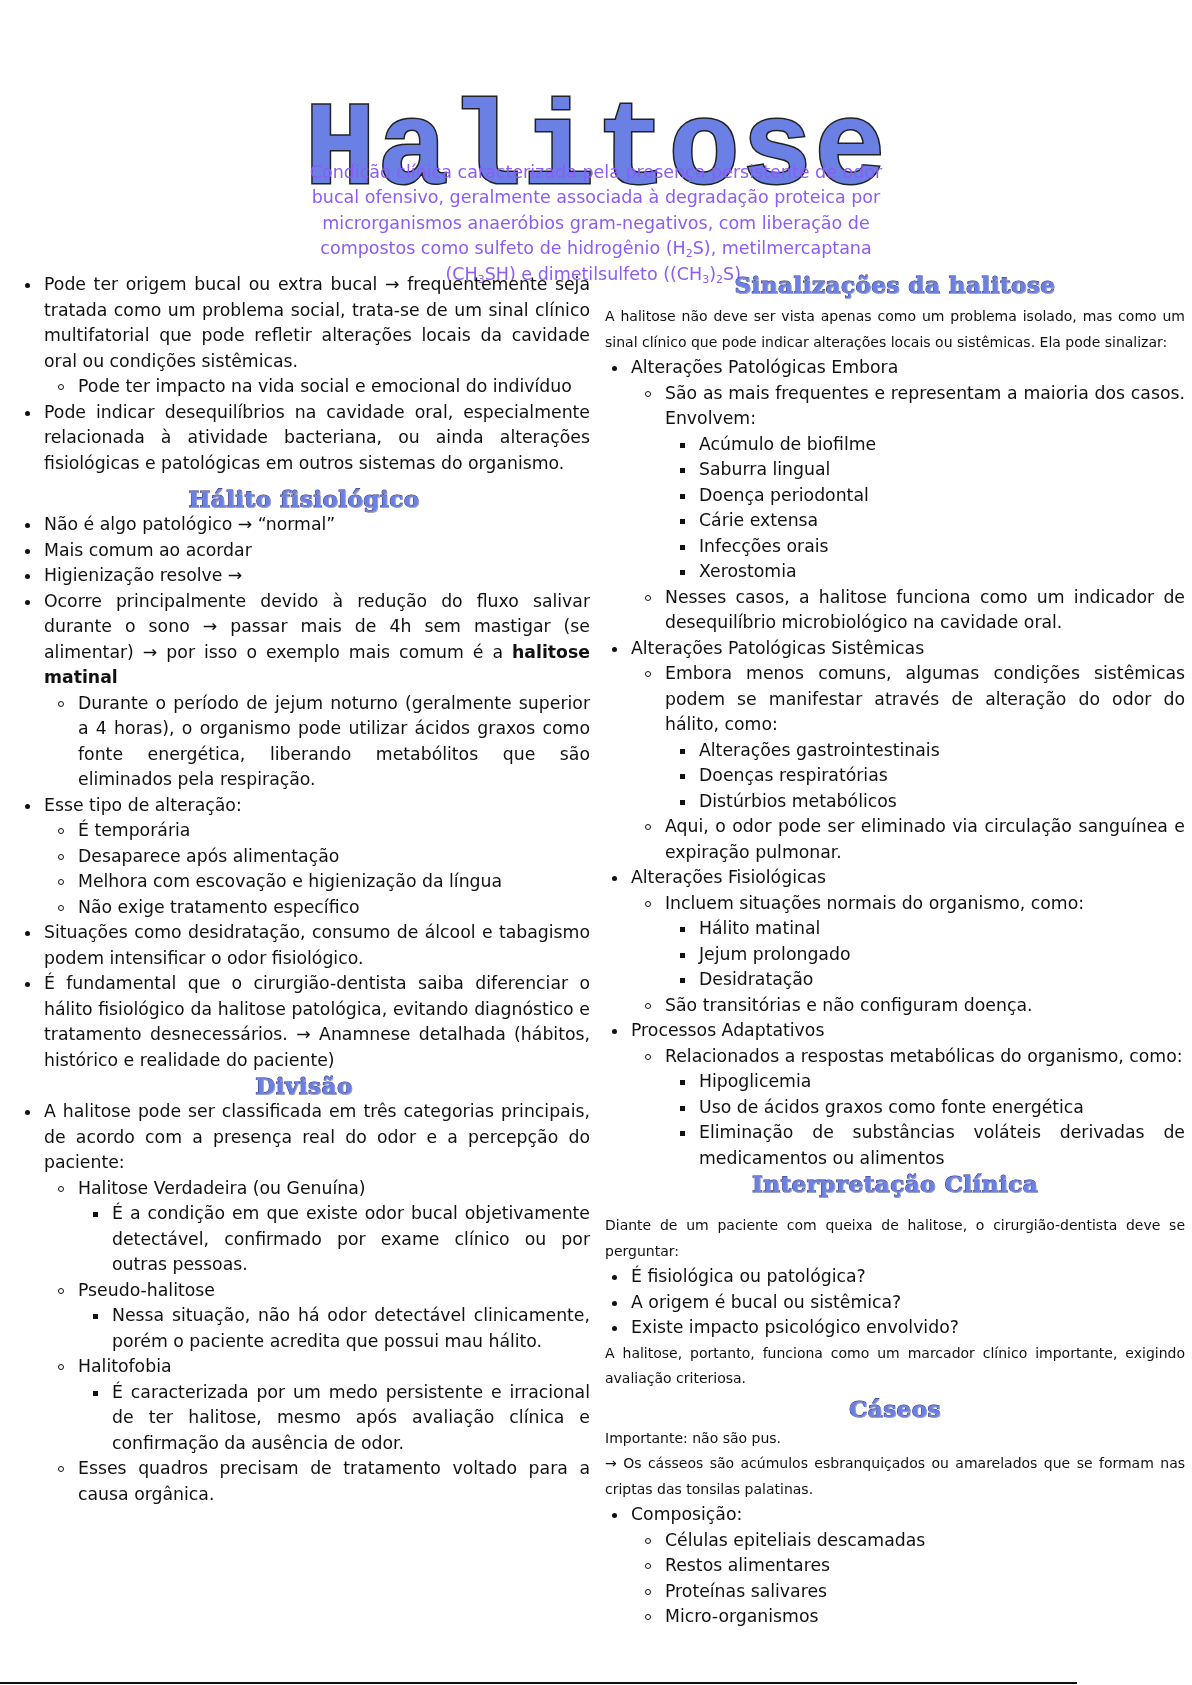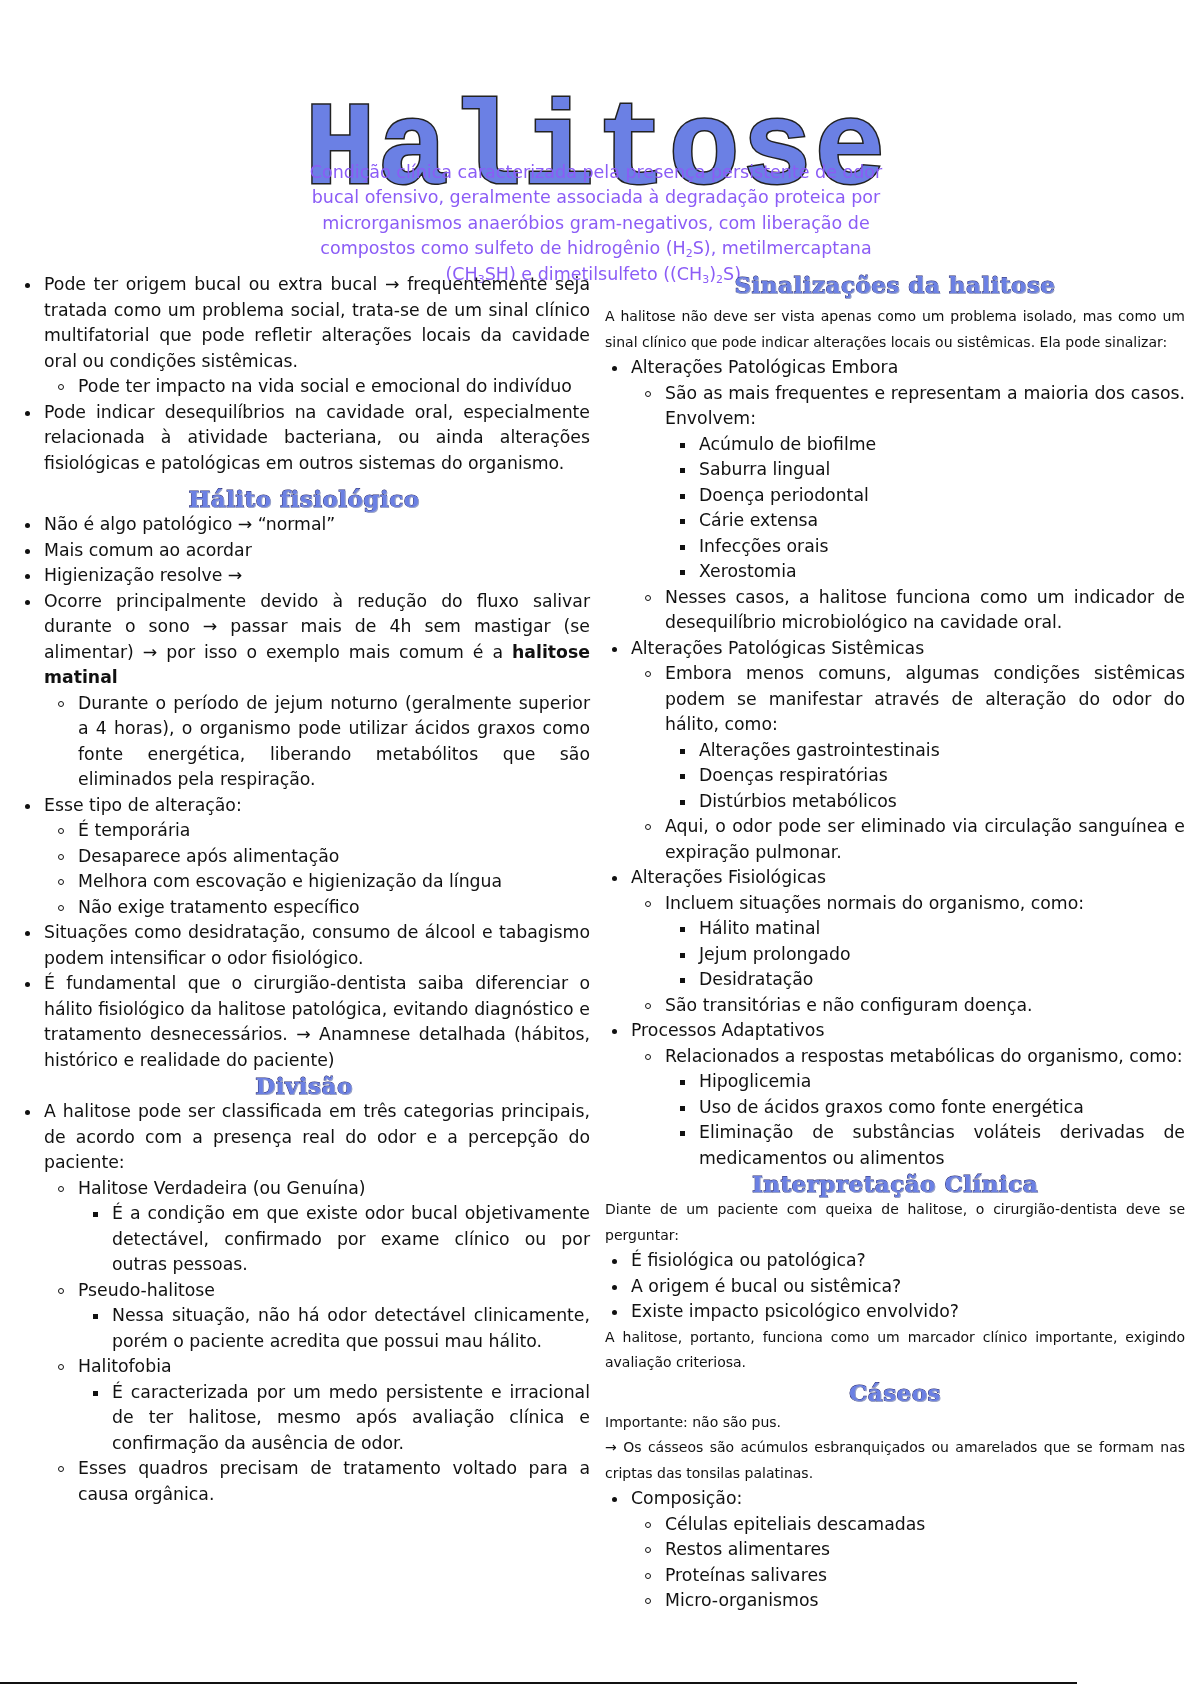--- a/index.html
+++ b/index.html
@@ -164,21 +164,21 @@
               <li>Eliminação de substâncias voláteis derivadas de medicamentos ou alimentos</li>
             </ul>
           </li>
         </ul>
       </li>
     </ul>
   </section>
 
   <section>
     <h2 class="h">Interpretação Clínica</h2>
-    <p class="txt" style="margin-top:0;">Diante de um paciente com queixa de halitose, o cirurgião-dentista deve se perguntar:</p>
+    <p class="txt" style="margin-top:16px;">Diante de um paciente com queixa de halitose, o cirurgião-dentista deve se perguntar:</p>
     <ul class="l1">
       <li>É fisiológica ou patológica?</li>
       <li>A origem é bucal ou sistêmica?</li>
       <li>Existe impacto psicológico envolvido?</li>
     </ul>
     <p class="txt">A halitose, portanto, funciona como um marcador clínico importante, exigindo avaliação criteriosa.</p>
   </section>
 
   <section style="margin-top:4px;">
     <h2 class="h">Cáseos</h2>

